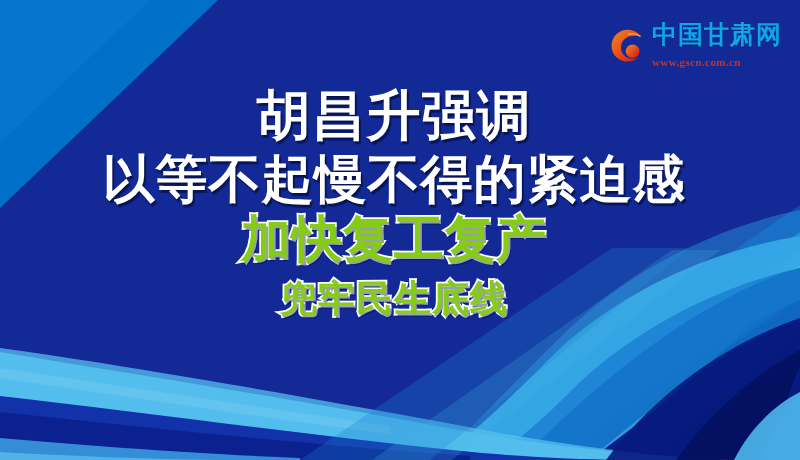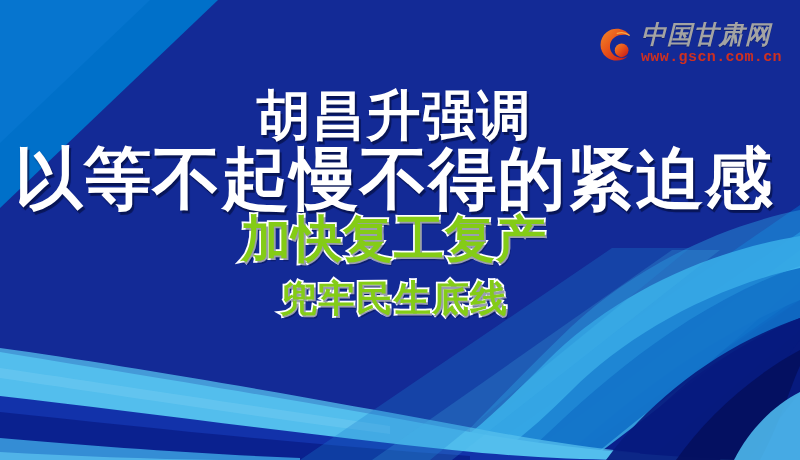--- a/index.html
+++ b/index.html
@@ -43,34 +43,33 @@
   }
   .logo-text-wrap {
     display: flex;
     flex-direction: column;
     align-items: flex-start;
     line-height: 1;
   }
   .logo-cn {
     font-size: 25px;
     font-weight: 700;
-    color: #a3a3a3;
+    color: #0ea5e9;
     letter-spacing: 1px;
     font-family: "DejaVu Sans", "Liberation Sans", sans-serif;
     text-shadow: 0 1px 0 rgba(0,0,0,0.25);
     white-space: nowrap;
-    font-style: italic;
   }
   .logo-url {
-    margin-top: 3px;
-    font-size: 15px;
+    margin-top: 10px;
+    font-size: 11px;
     font-weight: 700;
     color: #cf3020;
     letter-spacing: 0.4px;
-    font-family: Liberation Mono, monospace;
+    font-family: Liberation Serif, serif;
     white-space: nowrap;
   }
 
   
   .headline {
     position: absolute;
     left: 0;
     right: 12px;
     top: 86px;
     z-index: 15;
@@ -93,21 +92,21 @@
   }
   .line-red {
     color: #84cc16;
     -webkit-text-stroke: 3.5px #ffffff;
     paint-order: stroke fill;
     text-shadow:
        2px 3px 0 rgba(3,12,60,0.40);
   }
 
   .l1 { font-size: 54px; line-height: 60px; margin-bottom: 4px; }
-  .l2 { font-size: 68px; line-height: 58px; margin-bottom: 2px; }
+  .l2 { font-size: 52px; line-height: 58px; margin-bottom: 2px; }
   .l3 { font-size: 50px; line-height: 58px; margin-bottom: 2px; }
   .l4 { font-size: 52px; line-height: 58px; margin-bottom: 2px; }
   .l5 { font-size: 37px; line-height: 58px; }
 </style>
 </head>
 <body>
 
 <div id="poster">
 
   <svg class="bg-layer" viewBox="0 0 800 460" preserveAspectRatio="none" xmlns="http://www.w3.org/2000/svg">

